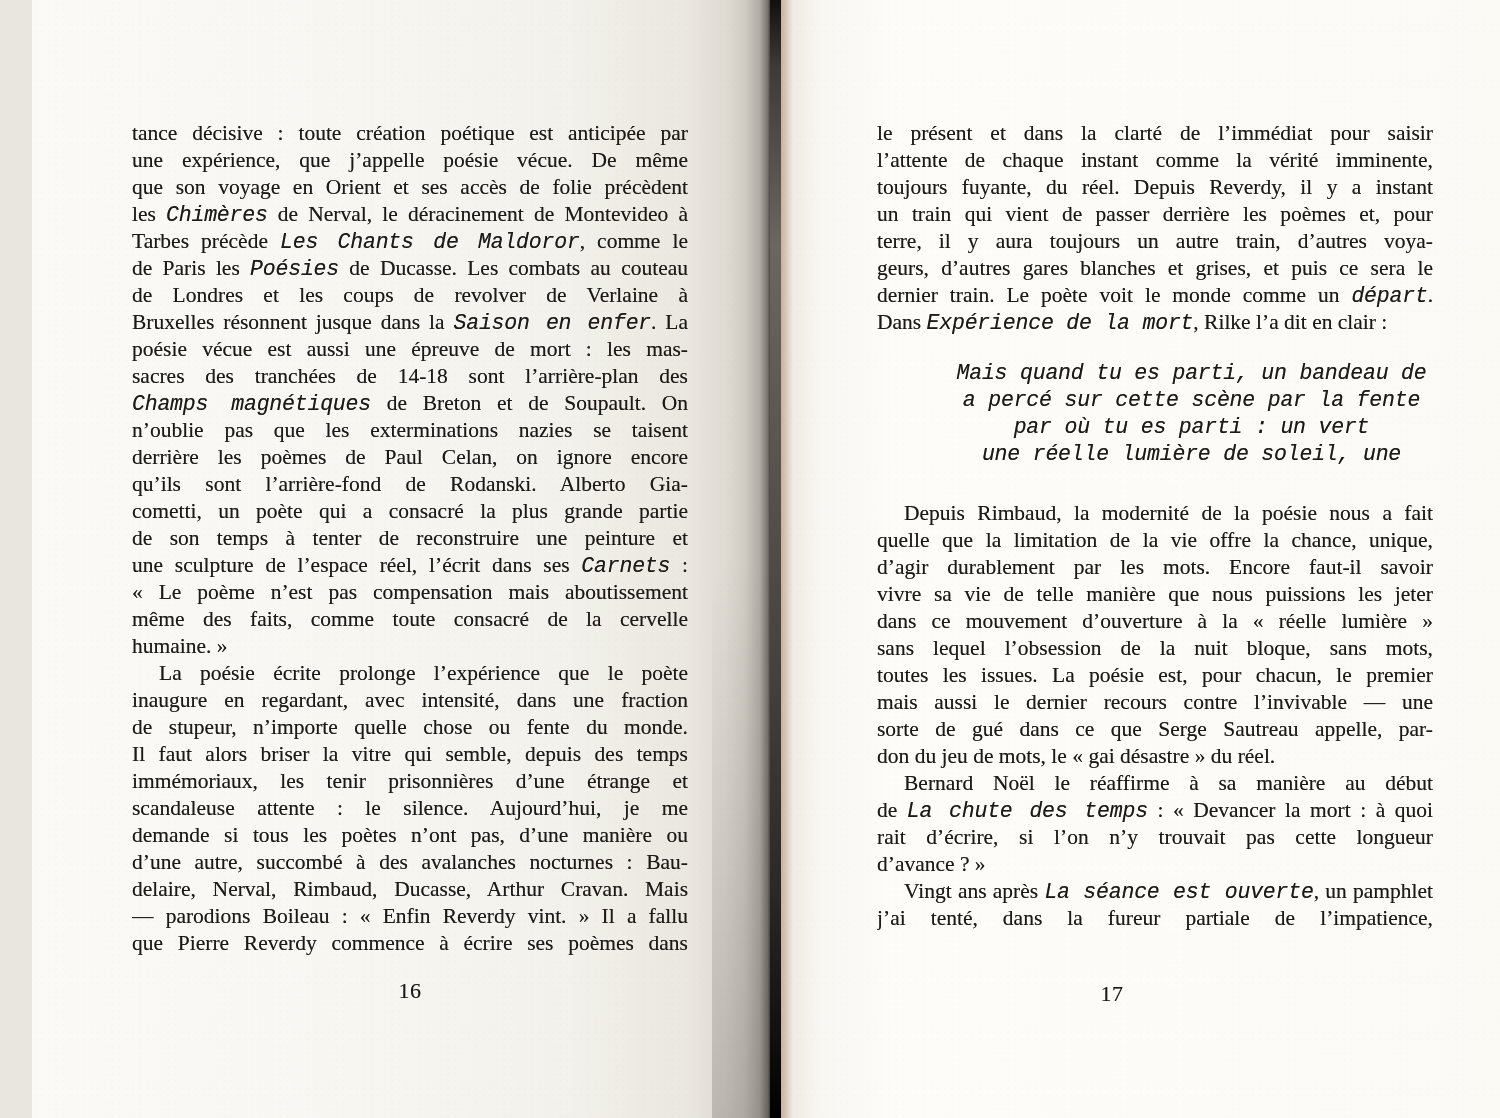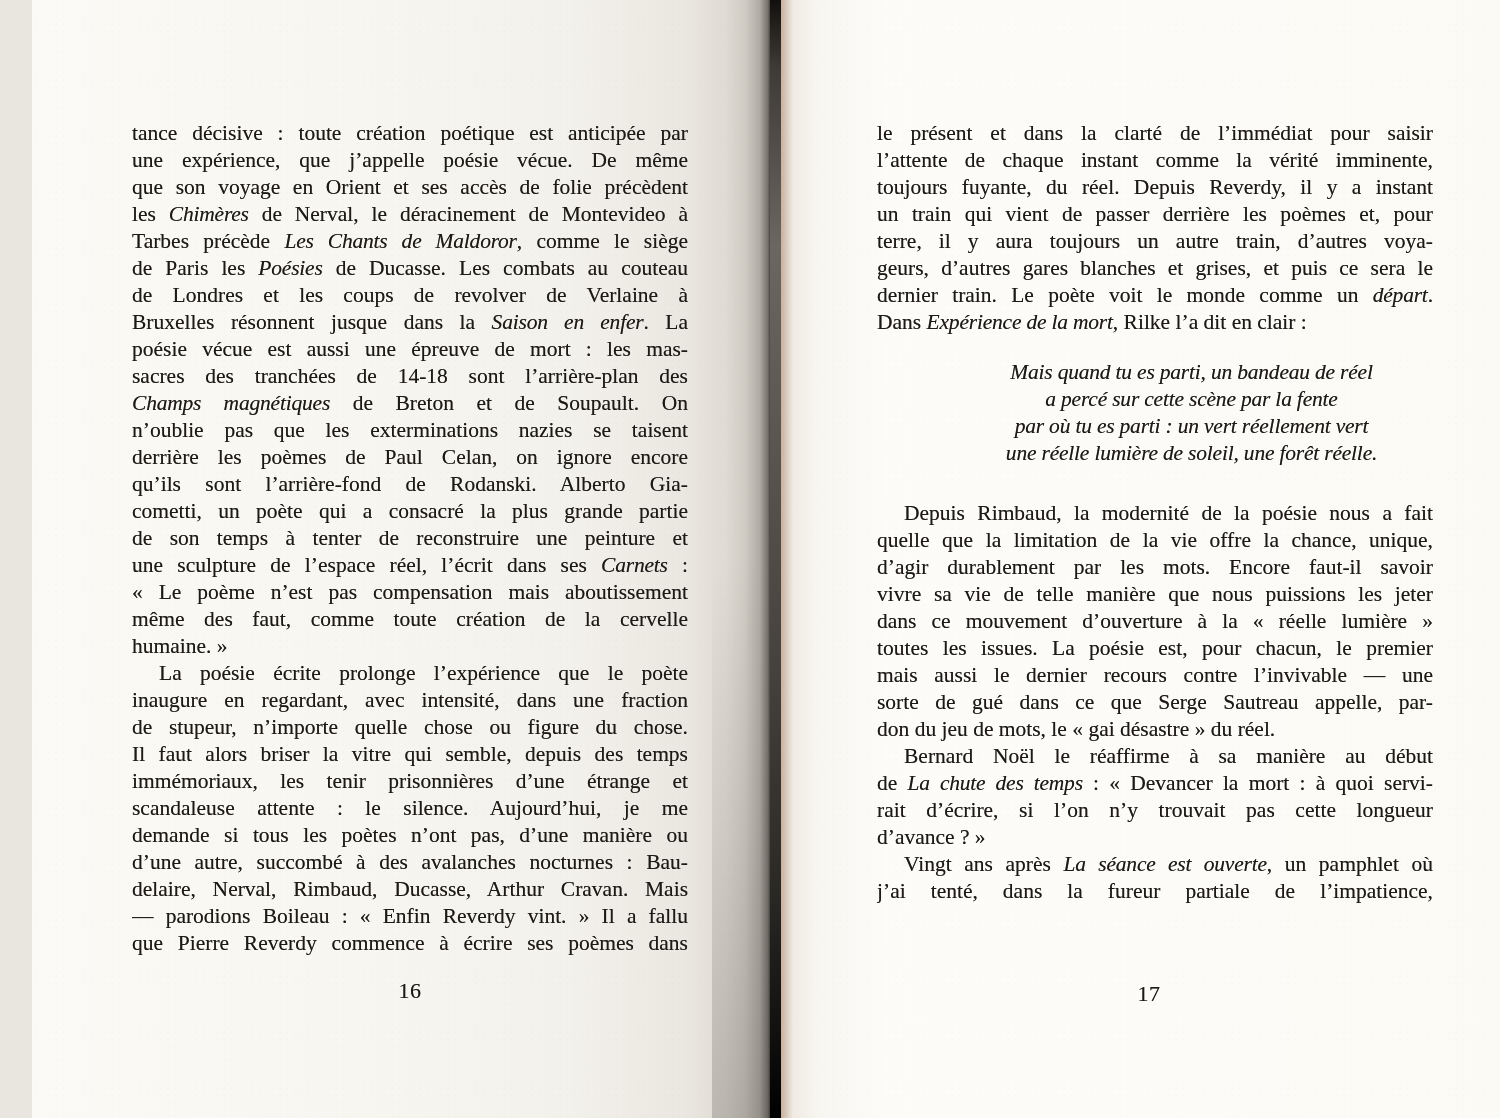--- a/index.html
+++ b/index.html
@@ -52,30 +52,30 @@
   }
   .text-block.left{left:100px;}
   .text-block.right{left:845px;}
   .line{
     height:27px;overflow:hidden;
     text-align:justify;
   }
   .line.fill::after{content:"";display:inline-block;width:100%;height:0;}
   .line.ind{padding-left:27px;}
   .line.end{text-align:left;}
-  .line em{font-style:italic;letter-spacing:-0.2px;}
+  .line em{font-style:italic;letter-spacing:-0.2px;font-family:Liberation Mono, monospace;}
   .poem{margin-top:23px;margin-bottom:33px;}
   .poem .line{text-align:center;padding-left:73px;font-style:italic;}
   .page-num{
     position:absolute;width:556px;text-align:center;
     font-size:22px;letter-spacing:0.5px;
     text-shadow:0 0 0.5px rgba(28,25,22,0.55);
   }
   .page-num.left{left:100px;top:978px;}
-  .page-num.right{left:839px;top:981px;}
+  .page-num.right{left:802px;top:981px;}
 </style>
 </head>
 <body>
 
 <div class="spread">
   <div class="page-left"></div>
   <div class="page-right"></div>
 
   <div class="gutter-shadow"></div>
   <div class="gutter-shadow-lower"></div>
@@ -94,25 +94,25 @@
       <div class="line fill"><span>poésie vécue est aussi une épreuve de mort : les mas-</span></div>
       <div class="line fill"><span>sacres des tranchées de 14-18 sont l’arrière-plan des</span></div>
       <div class="line fill"><em>Champs magnétiques</em><span> de Breton et de Soupault. On</span></div>
       <div class="line fill"><span>n’oublie pas que les exterminations nazies se taisent</span></div>
       <div class="line fill"><span>derrière les poèmes de Paul Celan, on ignore encore</span></div>
       <div class="line fill"><span>qu’ils sont l’arrière-fond de Rodanski. Alberto Gia-</span></div>
       <div class="line fill"><span>cometti, un poète qui a consacré la plus grande partie</span></div>
       <div class="line fill"><span>de son temps à tenter de reconstruire une peinture et</span></div>
       <div class="line fill"><span>une sculpture de l’espace réel, l’écrit dans ses </span><em>Carnets</em><span> :</span></div>
       <div class="line fill"><span>« Le poème n’est pas compensation mais aboutissement</span></div>
-      <div class="line fill"><span>même des faut, comme toute création de la cervelle</span></div>
+      <div class="line fill"><span>même des faits, comme toute consacré de la cervelle</span></div>
       <div class="line end"><span>humaine. »</span></div>
       <div class="line ind fill"><span>La poésie écrite prolonge l’expérience que le poète</span></div>
       <div class="line fill"><span>inaugure en regardant, avec intensité, dans une fraction</span></div>
-      <div class="line fill"><span>de stupeur, n’importe quelle chose ou figure du chose.</span></div>
+      <div class="line fill"><span>de stupeur, n’importe quelle chose ou fente du monde.</span></div>
       <div class="line fill"><span>Il faut alors briser la vitre qui semble, depuis des temps</span></div>
       <div class="line fill"><span>immémoriaux, les tenir prisonnières d’une étrange et</span></div>
       <div class="line fill"><span>scandaleuse attente : le silence. Aujourd’hui, je me</span></div>
       <div class="line fill"><span>demande si tous les poètes n’ont pas, d’une manière ou</span></div>
       <div class="line fill"><span>d’une autre, succombé à des avalanches nocturnes : Bau-</span></div>
       <div class="line fill"><span>delaire, Nerval, Rimbaud, Ducasse, Arthur Cravan. Mais</span></div>
       <div class="line fill"><span>— parodions Boileau : « Enfin Reverdy vint. » Il a fallu</span></div>
       <div class="line fill"><span>que Pierre Reverdy commence à écrire ses poèmes dans</span></div>
     </div>
   <div class="text-block right">
@@ -128,20 +128,21 @@
         <div class="line fill"><em>Mais quand tu es parti, un bandeau de réel</em></div>
         <div class="line fill"><em>a percé sur cette scène par la fente</em></div>
         <div class="line fill"><em>par où tu es parti : un vert réellement vert</em></div>
         <div class="line fill"><em>une réelle lumière de soleil, une forêt réelle.</em></div>
       </div>
       <div class="line ind fill"><span>Depuis Rimbaud, la modernité de la poésie nous a fait</span></div>
       <div class="line fill"><span>quelle que la limitation de la vie offre la chance, unique,</span></div>
       <div class="line fill"><span>d’agir durablement par les mots. Encore faut-il savoir</span></div>
       <div class="line fill"><span>vivre sa vie de telle manière que nous puissions les jeter</span></div>
       <div class="line fill"><span>dans ce mouvement d’ouverture à la « réelle lumière »</span></div>
+      <div class="line fill"><span>sans lequel l’obsession de la nuit bloque, sans mots,</span></div>
       <div class="line fill"><span>toutes les issues. La poésie est, pour chacun, le premier</span></div>
       <div class="line fill"><span>mais aussi le dernier recours contre l’invivable — une</span></div>
       <div class="line fill"><span>sorte de gué dans ce que Serge Sautreau appelle, par-</span></div>
       <div class="line end"><span>don du jeu de mots, le « gai désastre » du réel.</span></div>
       <div class="line ind fill"><span>Bernard Noël le réaffirme à sa manière au début</span></div>
       <div class="line fill"><span>de </span><em>La chute des temps</em><span> : « Devancer la mort : à quoi servi-</span></div>
       <div class="line fill"><span>rait d’écrire, si l’on n’y trouvait pas cette longueur</span></div>
       <div class="line end"><span>d’avance ? »</span></div>
       <div class="line ind fill"><span>Vingt ans après </span><em>La séance est ouverte</em><span>, un pamphlet où</span></div>
       <div class="line fill"><span>j’ai tenté, dans la fureur partiale de l’impatience,</span></div>

